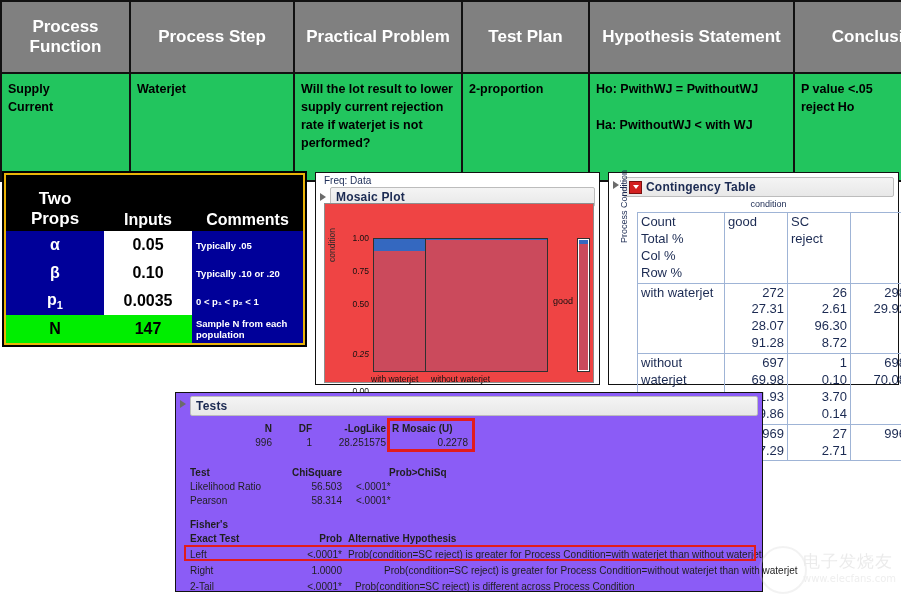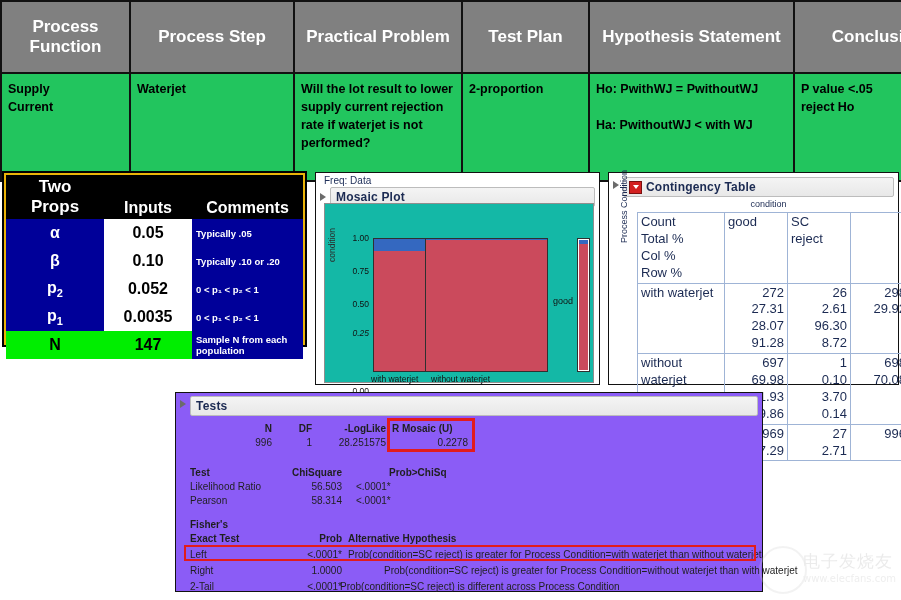--- a/index.html
+++ b/index.html
@@ -93,21 +93,21 @@
   }
   .red-hot::after{
     content:"";width:0;height:0;border-left:3px solid transparent;
     border-right:3px solid transparent;border-top:4px solid #ffffff;
   }
 
   
   #mosaic-panel{left:315px;top:1px;width:285px;height:213px;}
   #mosaic-body{
     position:absolute;left:8px;top:30px;width:268px;height:178px;
-    border:1px solid #8e8e8e;background:#14b8a6;
+    border:1px solid #8e8e8e;background:#ef4444;
   }
   #mosaic-ylab{
     position:absolute;left:2px;top:58px;font-size:8.5px;color:#2b2b2b;
     transform:rotate(-90deg);transform-origin:left top;white-space:nowrap;
   }
   .mos-tick{
     position:absolute;right:0;font-size:8.5px;color:#111;text-align:right;
     white-space:nowrap;
   }
   #mos-ticks{position:absolute;left:8px;top:34px;width:36px;height:134px;}
@@ -242,25 +242,20 @@
         <td class="tp-lbl">α</td>
         <td class="tp-val">0.05</td>
         <td class="tp-cmt">Typically .05</td>
       </tr>
       <tr>
         <td class="tp-lbl">β</td>
         <td class="tp-val">0.10</td>
         <td class="tp-cmt">Typically .10 or .20</td>
       </tr>
       <tr>
-        <td class="tp-lbl"><span>p</span><sub>2</sub></td>
-        <td class="tp-val">0.052</td>
-        <td class="tp-cmt">0 &lt; p₁ &lt; p₂ &lt; 1</td>
-      </tr>
-      <tr>
         <td class="tp-lbl"><span>p</span><sub>1</sub></td>
         <td class="tp-val">0.0035</td>
         <td class="tp-cmt">0 &lt; p₁ &lt; p₂ &lt; 1</td>
       </tr>
       <tr>
         <td class="tp-lbl green">N</td>
         <td class="tp-val green">147</td>
         <td class="tp-cmt">Sample N from each population</td>
       </tr>
     </tbody>
@@ -276,21 +271,21 @@
       </div>
     </div>
 
     <div id="mosaic-body">
       <div id="mosaic-ylab">condition</div>
 
       <div id="mos-ticks">
         <div class="mos-tick" style="top:-5px;">1.00</div>
         <div class="mos-tick" style="top:28px;">0.75</div>
         <div class="mos-tick" style="top:61px;">0.50</div>
-        <div class="mos-tick" style="top:90px;font-style:italic;">0.25</div>
+        <div class="mos-tick" style="top:111px;font-style:italic;">0.25</div>
         <div class="mos-tick" style="top:128px;margin-top:20px;">0.00</div>
       </div>
 
       <div id="mos-plotarea">
 
         <div class="mos-col" style="left:0;width:29.92%;border-right:1px solid #303030;">
           <div class="mos-blue" style="position:absolute;left:0;right:0;top:0;height:8.72%;border-bottom:1px solid #303030;"></div>
           <div class="mos-red" style="position:absolute;left:0;right:0;top:8.72%;bottom:0;"></div>
         </div>
 
@@ -447,21 +442,21 @@
     <div class="t-row" style="left:104px;top:134px;width:62px;text-align:right;">&lt;.0001*</div>
     <div class="t-row" style="left:172px;top:134px;">Prob(condition=SC reject) is greater for Process Condition=with waterjet than without waterjet</div>
     <div class="redbox" style="left:8px;top:130px;width:572px;height:16px;border-width:2px;"></div>
 
     <div class="t-row" style="left:14px;top:150px;">Right</div>
     <div class="t-row" style="left:104px;top:150px;width:62px;text-align:right;">1.0000</div>
     <div class="t-row" style="left:172px;top:150px;padding-left:36px;">Prob(condition=SC reject) is greater for Process Condition=without waterjet than with waterjet</div>
 
     <div class="t-row" style="left:14px;top:166px;">2-Tail</div>
     <div class="t-row" style="left:104px;top:166px;width:62px;text-align:right;">&lt;.0001*</div>
-    <div class="t-row" style="left:164px;top:166px;text-align:right;">Prob(condition=SC reject) is different across Process Condition</div>
+    <div class="t-row" style="left:179px;top:166px;text-align:right;">Prob(condition=SC reject) is different across Process Condition</div>
   </div>
 </div>
 
 <div id="watermark">
   <div id="wm-mark"></div>
   <div id="wm-text">电子发烧友</div>
   <div id="wm-url">www.elecfans.com</div>
 </div>
 
 </body></html>

